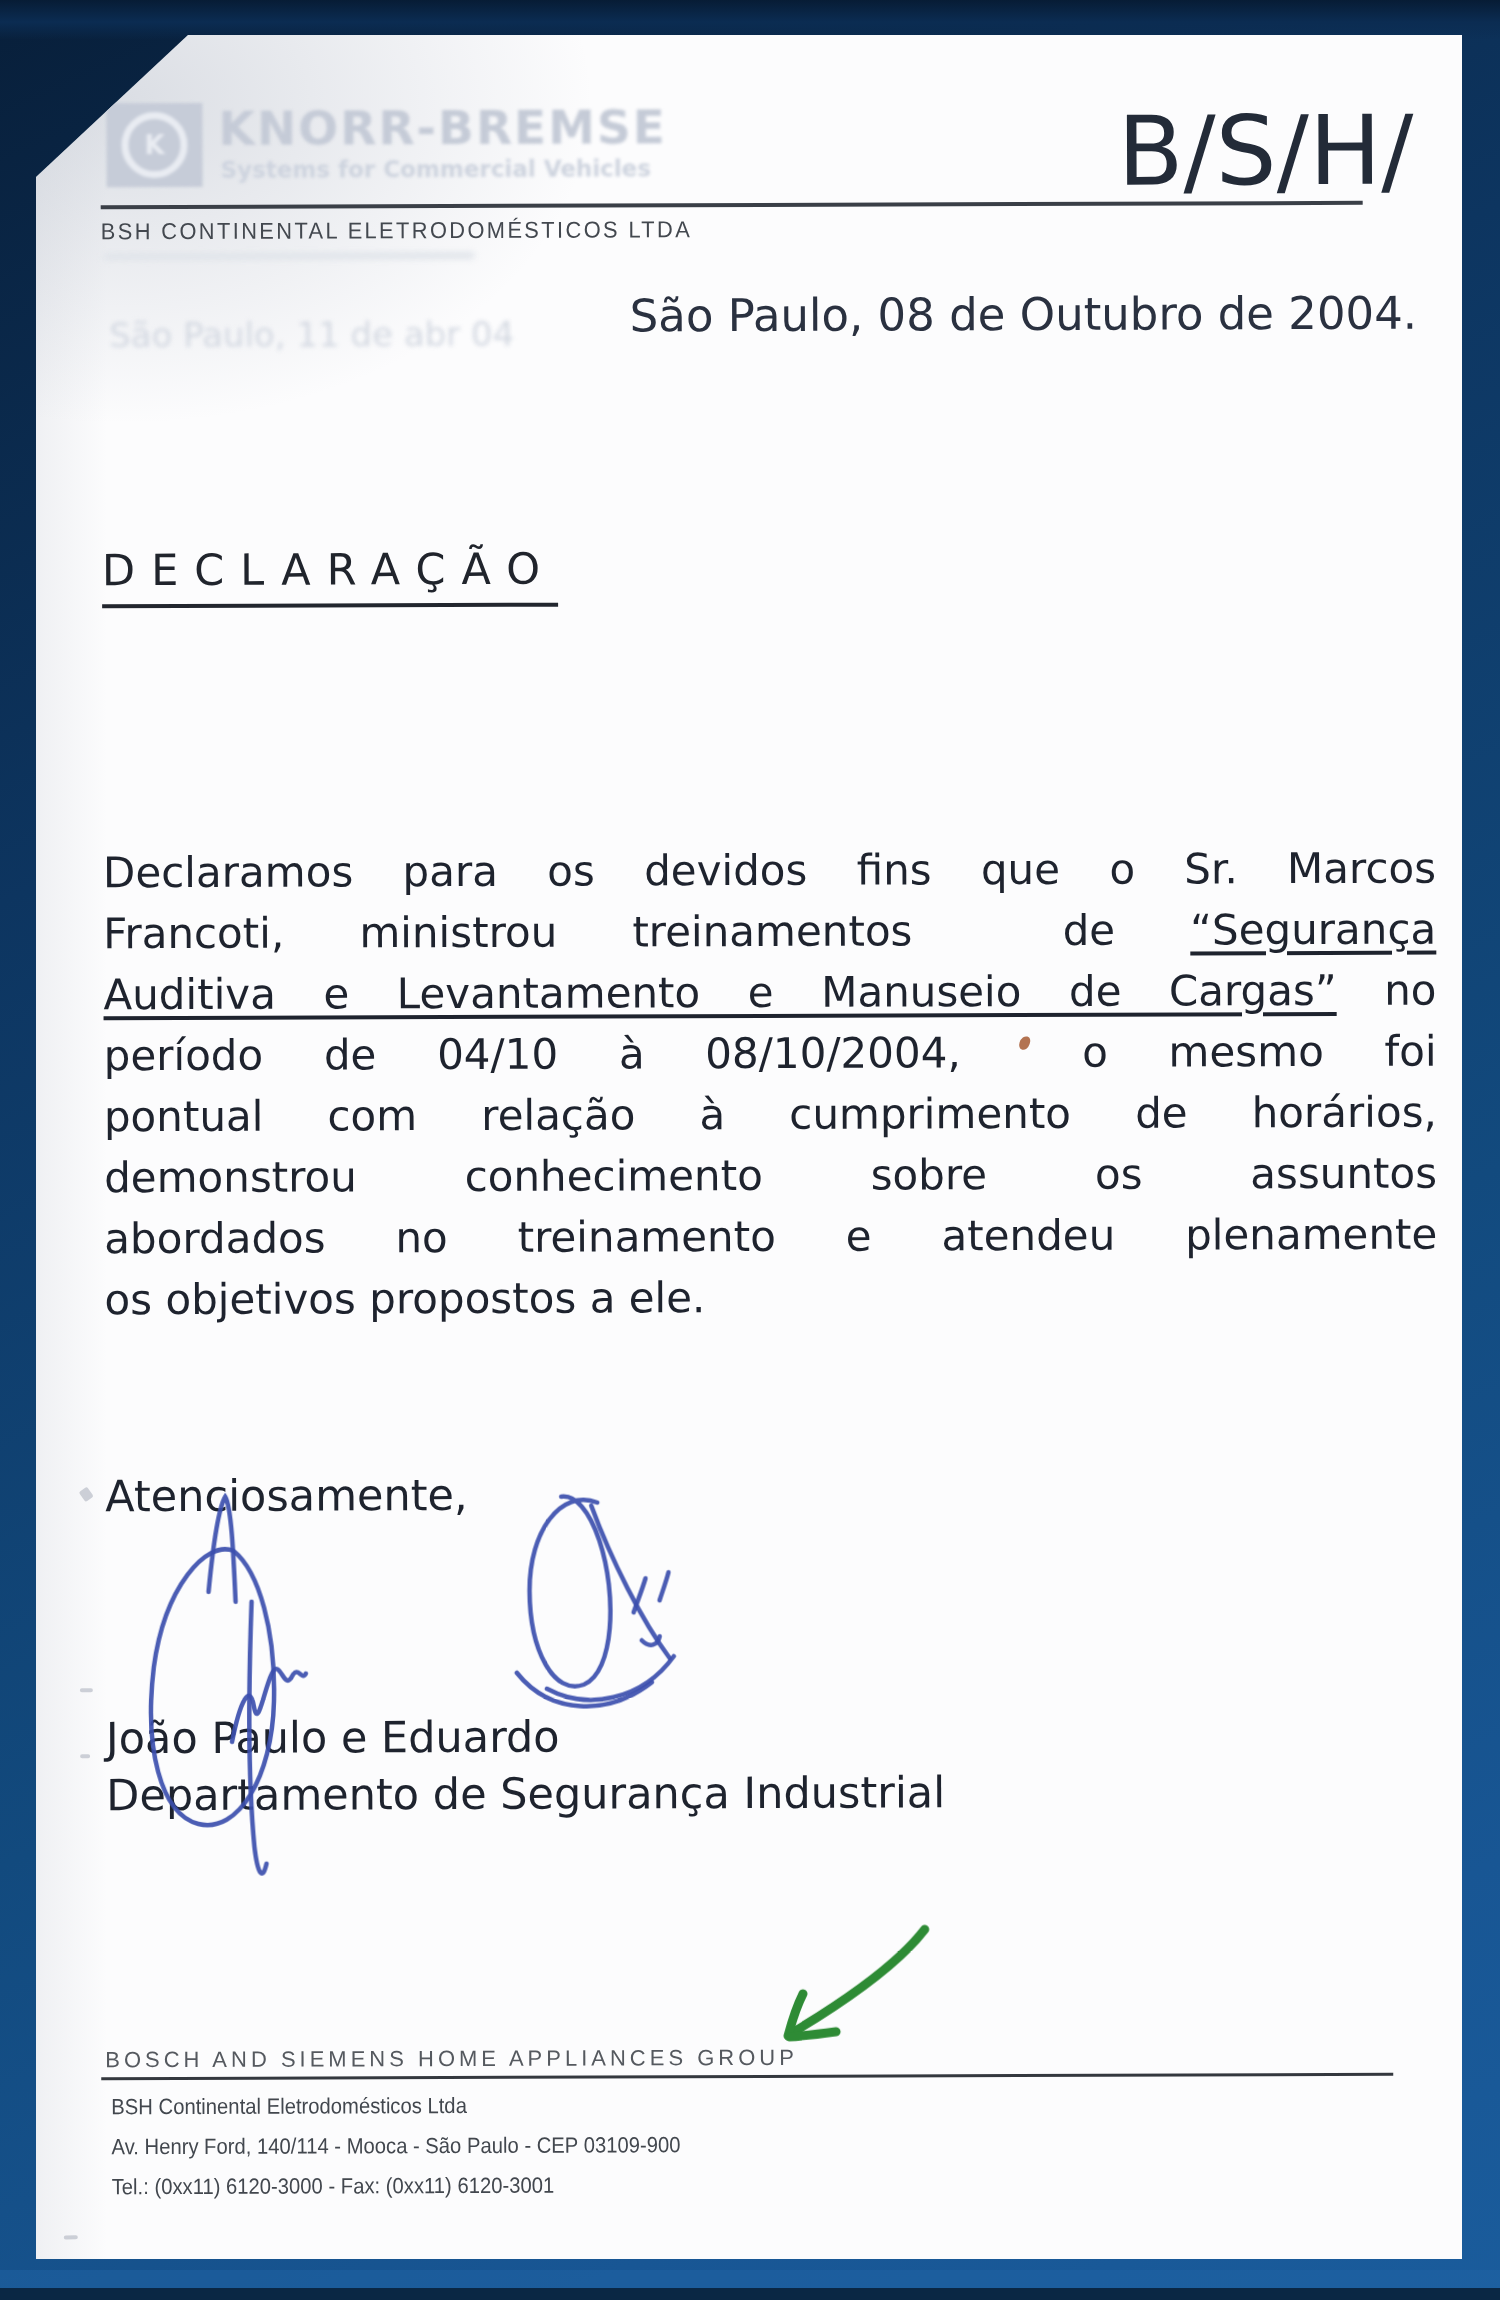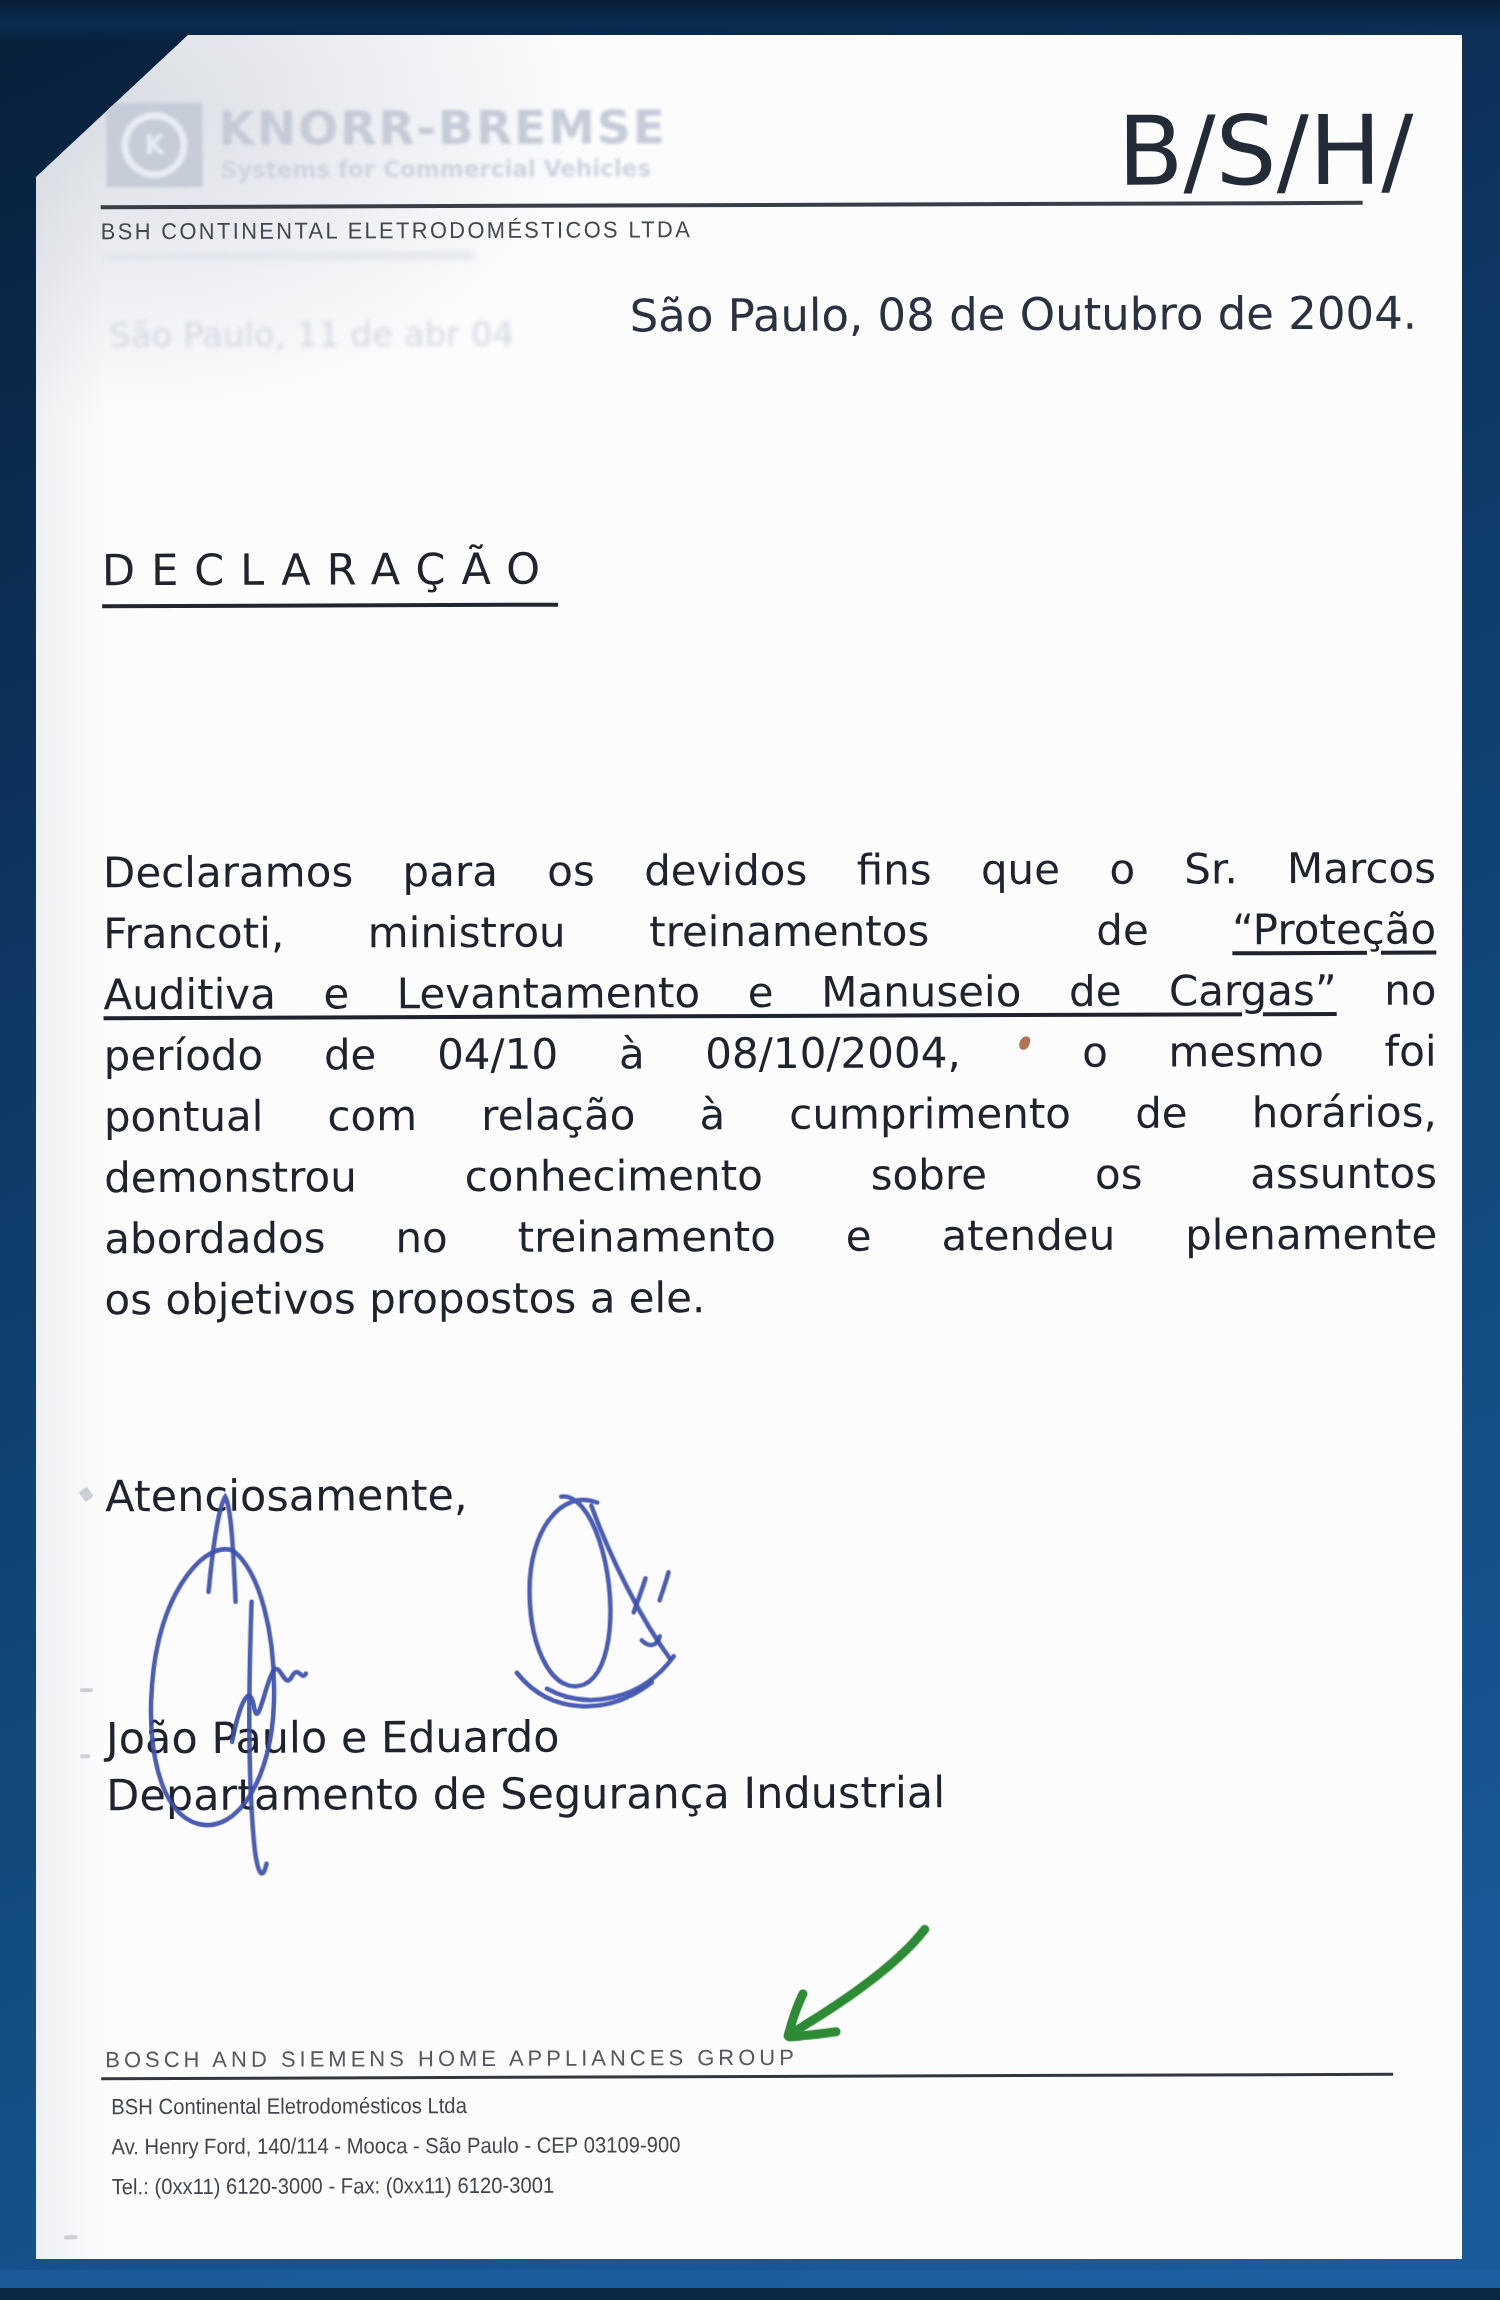--- a/index.html
+++ b/index.html
@@ -106,21 +106,21 @@
       <div class="bsh-logo">B/S/H/</div>
       <div class="header-rule"></div>
       <div class="header-company">BSH CONTINENTAL ELETRODOMÉSTICOS LTDA</div>
 
       <div class="date-line">São Paulo, 08 de Outubro de 2004.</div>
 
       <h1 class="title">DECLARAÇÃO</h1>
 
       <div class="body-text">
         <div class="jline"><span>Declaramos para os devidos fins que o Sr. Marcos</span></div>
-        <div class="jline"><span>Francoti, ministrou treinamentos  de </span><span class="u">“Proteção</span></div>
+        <div class="jline"><span>Francoti, ministrou treinamentos  de </span><span class="u">“Segurança</span></div>
         <div class="jline"><span class="u">Auditiva e Levantamento e Manuseio de Cargas”</span><span> no</span></div>
         <div class="jline"><span>período de 04/10 à 08/10/2004,  o mesmo foi</span></div>
         <div class="jline"><span>pontual com relação à cumprimento de horários,</span></div>
         <div class="jline"><span>demonstrou conhecimento sobre os assuntos</span></div>
         <div class="jline"><span>abordados no treinamento e atendeu plenamente</span></div>
         <div class="jline last"><span>os objetivos propostos a ele.</span></div>
       </div>
 
       <div class="speck"></div>
 

